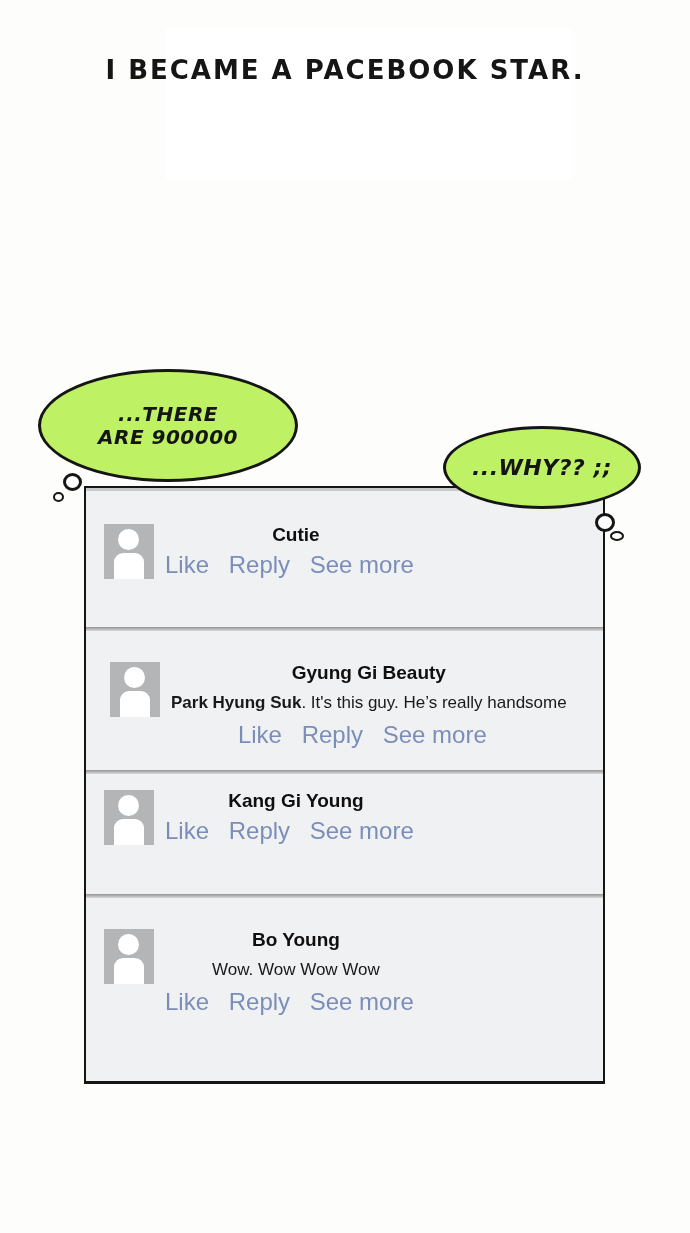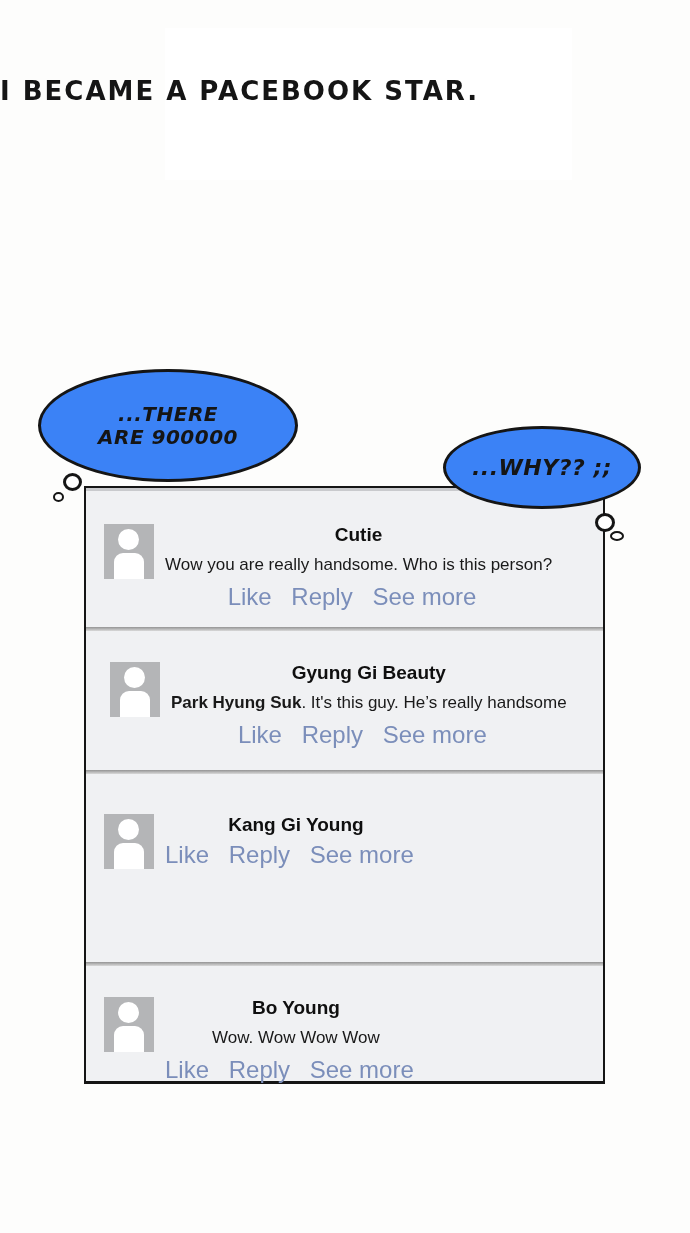--- a/index.html
+++ b/index.html
@@ -15,23 +15,24 @@
 
   .title-box {
     position: absolute;
     left: 165px; top: 28px;
     width: 407px; height: 152px;
     background: #ffffff;
   }
 
   .title {
     position: absolute;
-    left: 0; top: 76px;
+    left: 0; top: 55px;
     width: 690px;
     margin: 0;
+    text-align: center;
     font-family: "DejaVu Sans", sans-serif;
     font-size: 26px;
     font-weight: 800;
     letter-spacing: 2px;
     color: var(--ink, #151515);
   }
 
   
   .panel {
     position: absolute;
@@ -46,21 +47,21 @@
     text-align: center;
   }
 
   .comment {
     display: flex;
     box-sizing: border-box;
     padding: 34px 14px 0 18px;
   }
   .comment:nth-of-type(1) { height: 139px; padding-top: 36px; }
   .comment:nth-of-type(2) { height: 139px; padding-top: 31px; padding-left: 24px; }
-  .comment:nth-of-type(3) { height: 188px; padding-top: 40px; }
+  .comment:nth-of-type(3) { height: 120px; padding-top: 16px; }
   .comment:nth-of-type(4) { height: 155px; padding-top: 31px; }
 
   .separator {
     height: 4px;
     width: 100%;
     background: linear-gradient(#949494, #d9d9d9);
   }
 
   .avatar {
     position: relative;
@@ -110,21 +111,21 @@
     color: var(--link-color, #7b8eba);
     text-decoration: none;
     margin-right: 13px;
     cursor: pointer;
   }
 
   
   .bubble {
     position: absolute;
     box-sizing: border-box;
-    background: #3b82f6;
+    background: #bef264;
     border: 3px solid var(--ink, #151515);
     border-radius: 50%;
     display: flex;
     align-items: center;
     justify-content: center;
     text-align: center;
     z-index: 2;
     font-family: "DejaVu Sans", sans-serif;
     font-weight: 800;
     font-style: italic;
@@ -167,21 +168,20 @@
 
   <section class="panel">
 
     <article class="comment">
       <div class="avatar">
         <div class="head"></div>
         <div class="torso"></div>
       </div>
       <div class="content">
         <div class="author">Cutie</div>
-        <div class="text"><span class="mention"></span><span>Wow you are really handsome. Who is this person?</span></div>
         <div class="actions">
           <a class="action">Like</a>
           <a class="action">Reply</a>
           <a class="action">See more</a>
         </div>
       </div>
     </article>
 
     <div class="separator"></div>
 

